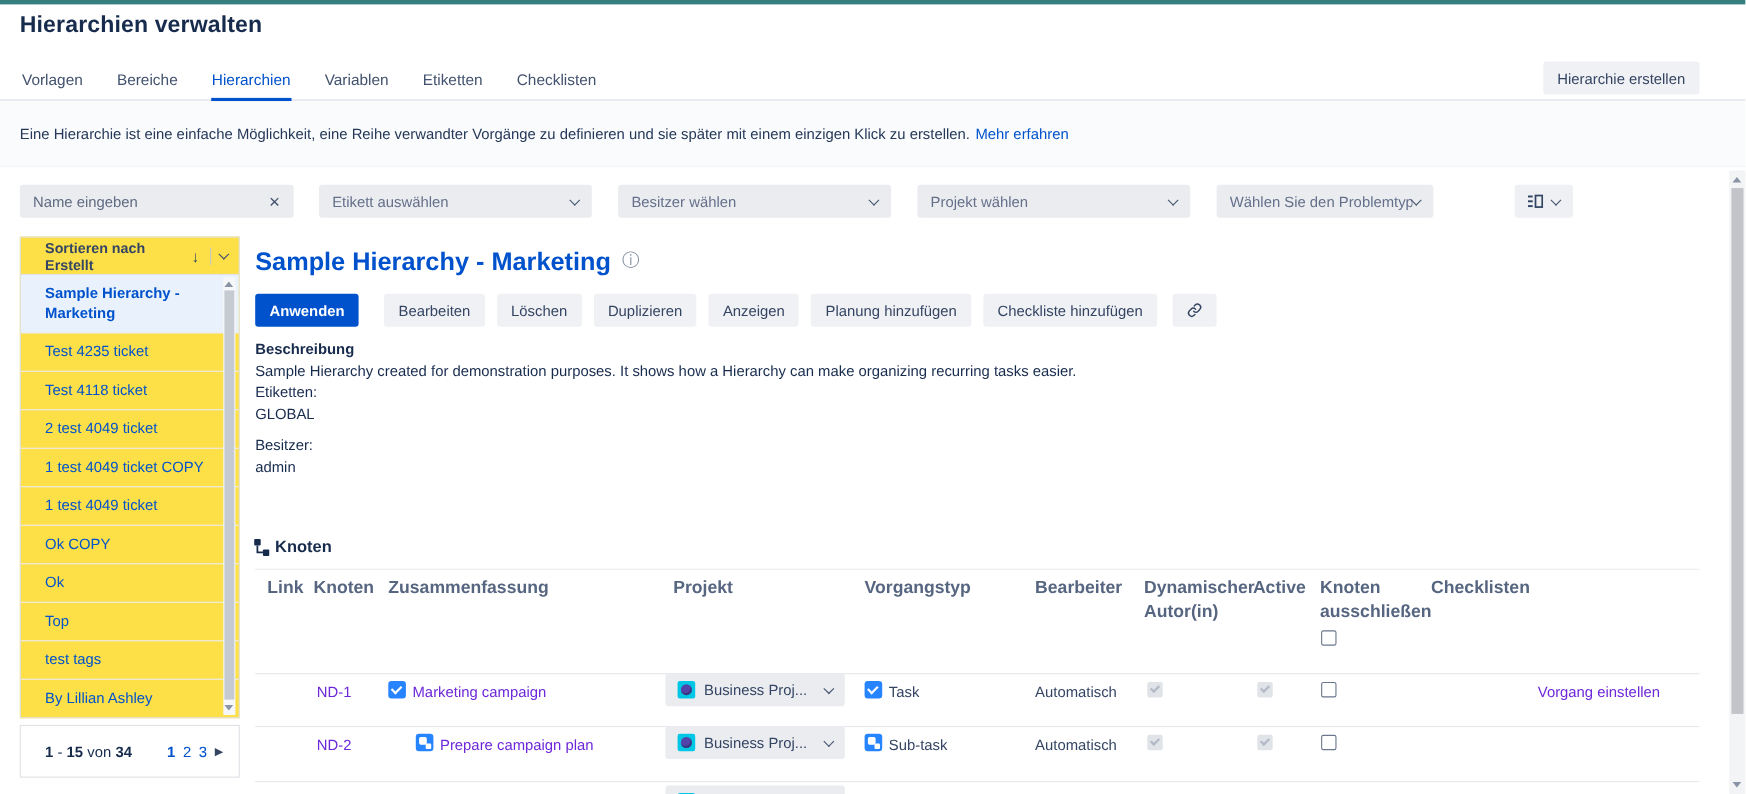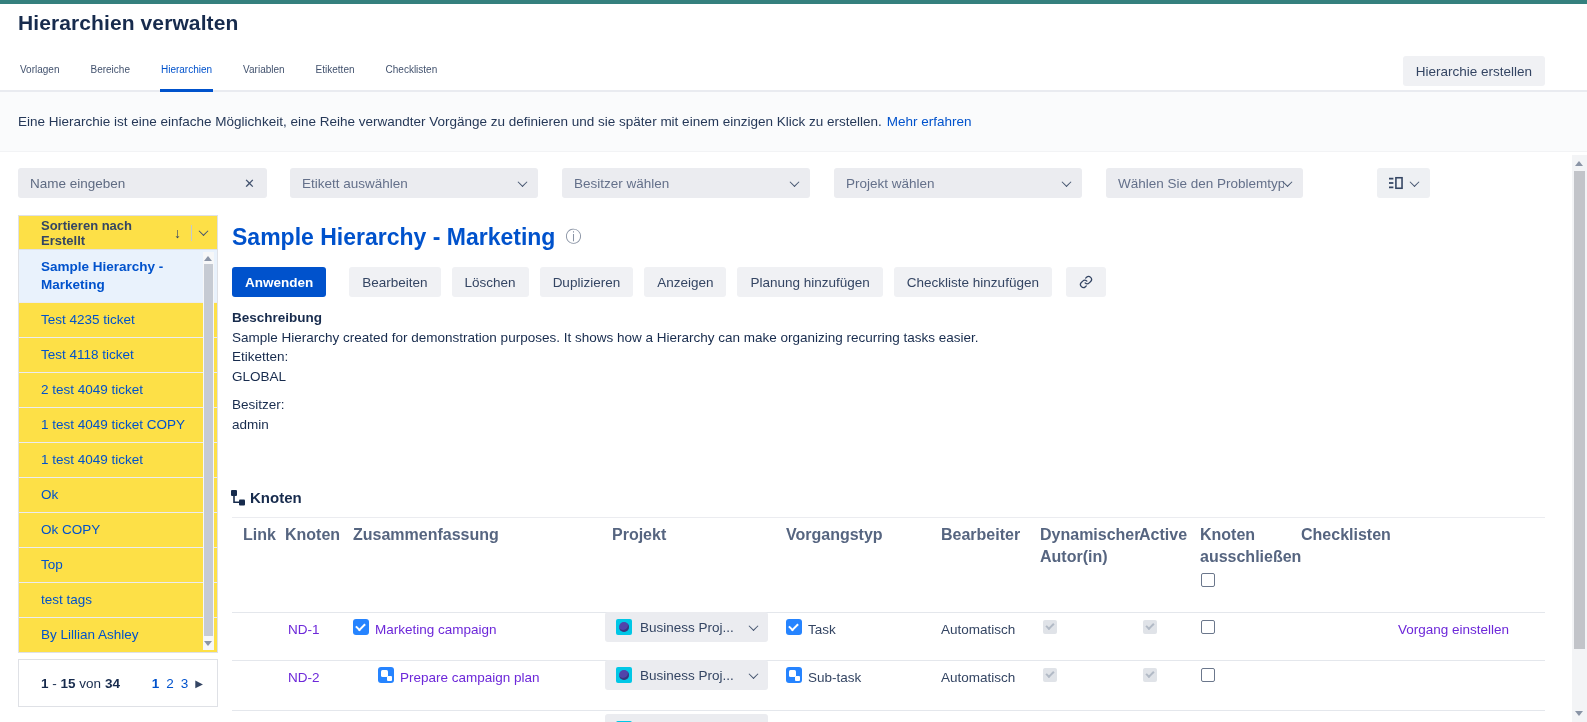--- a/index.html
+++ b/index.html
@@ -6,21 +6,21 @@
   html,body { width:1587px; height:722px; }
   body { font-family: "Liberation Sans", sans-serif; background:#fff; color:#172b4d; }
   .root { position:relative; width:1587px; height:722px; overflow:hidden; background:#fff; }
 
   .topbar { position:absolute; left:0; top:0; right:0; height:4px; background:#35807e; }
 
   h1.page-title { position:absolute; left:18px; top:11px; font-size:21px; font-weight:700; color:#172b4d; letter-spacing:.1px; }
 
   
   .tabbar { position:absolute; left:0; right:0; top:61px; height:31px; border-bottom:2px solid #e9ebf0; display:flex; gap:29px; padding-left:19px; }
-  .tab { font-size:10px; color:#42526e; padding:3px 1px 12px; border-bottom:3px solid transparent; margin-bottom:-2px; cursor:pointer; white-space:nowrap; }
+  .tab { font-size:14px; color:#42526e; padding:3px 1px 12px; border-bottom:3px solid transparent; margin-bottom:-2px; cursor:pointer; white-space:nowrap; }
   .tab.active { color:#0052cc; font-weight:500; border-bottom-color:#0052cc; }
 
   .create-btn { position:absolute; right:42px; top:56px; height:30px; padding:0 13px; background:#f0f1f4; border:none; border-radius:3px; font-family:inherit; font-size:13.5px; color:#344563; cursor:pointer; }
 
   .intro-band { position:absolute; left:0; right:0; top:92px; height:60px; background:#fafbfc; border-bottom:1px solid #f2f3f5; display:flex; align-items:center; padding-left:18px; font-size:13.5px; color:#253858; }
   .intro-band a { color:#0052cc; text-decoration:none; margin-left:5px; cursor:pointer; }
 
   
   .fbox { position:absolute; top:168px; height:30px; background:#ebecf0; border-radius:3px; display:flex; align-items:center; padding:0 12px; font-size:13.5px; color:#64708a; cursor:pointer; }
   .fbox .ph { flex:1; white-space:nowrap; overflow:hidden; }
@@ -161,22 +161,22 @@
       <span class="vsep"></span>
       <span class="chev"></span>
     </div>
     <ul class="side-list">
       <li class="selected">Sample Hierarchy - Marketing</li>
       <li>Test 4235 ticket</li>
       <li>Test 4118 ticket</li>
       <li>2 test 4049 ticket</li>
       <li>1 test 4049 ticket COPY</li>
       <li>1 test 4049 ticket</li>
+      <li>Ok COPY</li>
       <li>Ok</li>
-      <li>Ok COPY</li>
       <li>Top</li>
       <li>test tags</li>
       <li>By Lillian Ashley</li>
     </ul>
     <div class="side-sb">
       <div class="tri-up" style="top:4px"></div>
       <div class="thumb"></div>
       <div class="tri-dn" style="bottom:4px"></div>
     </div>
   </div>

